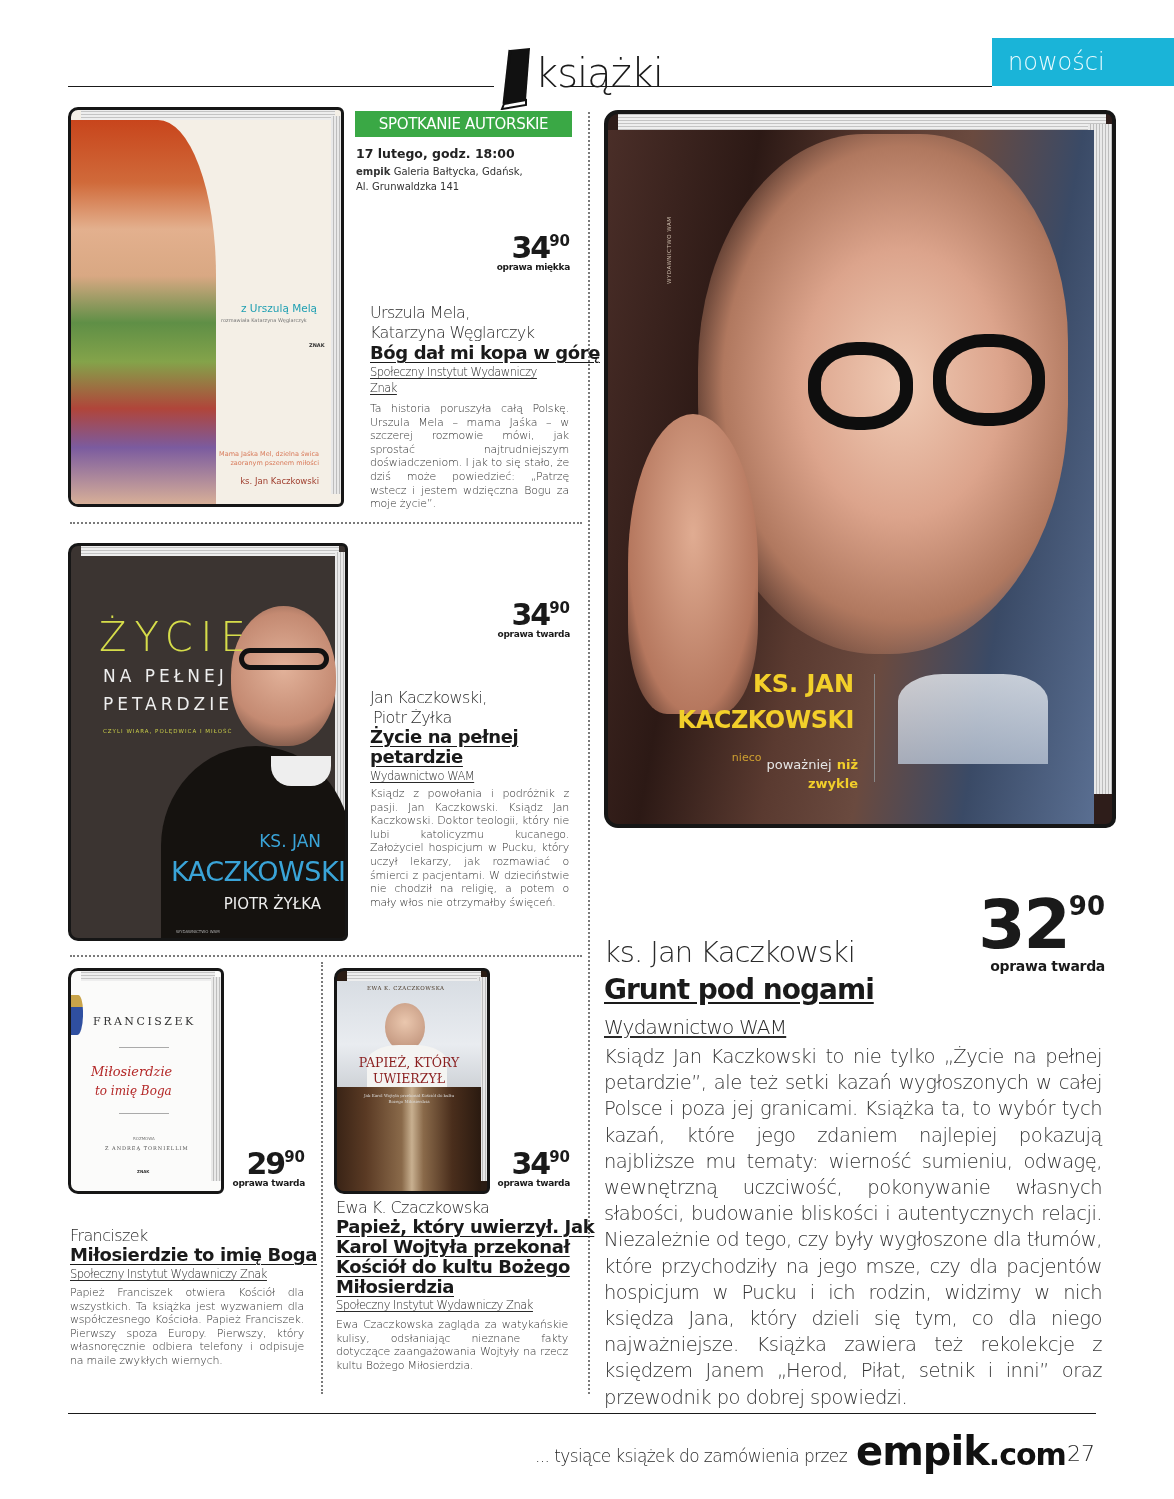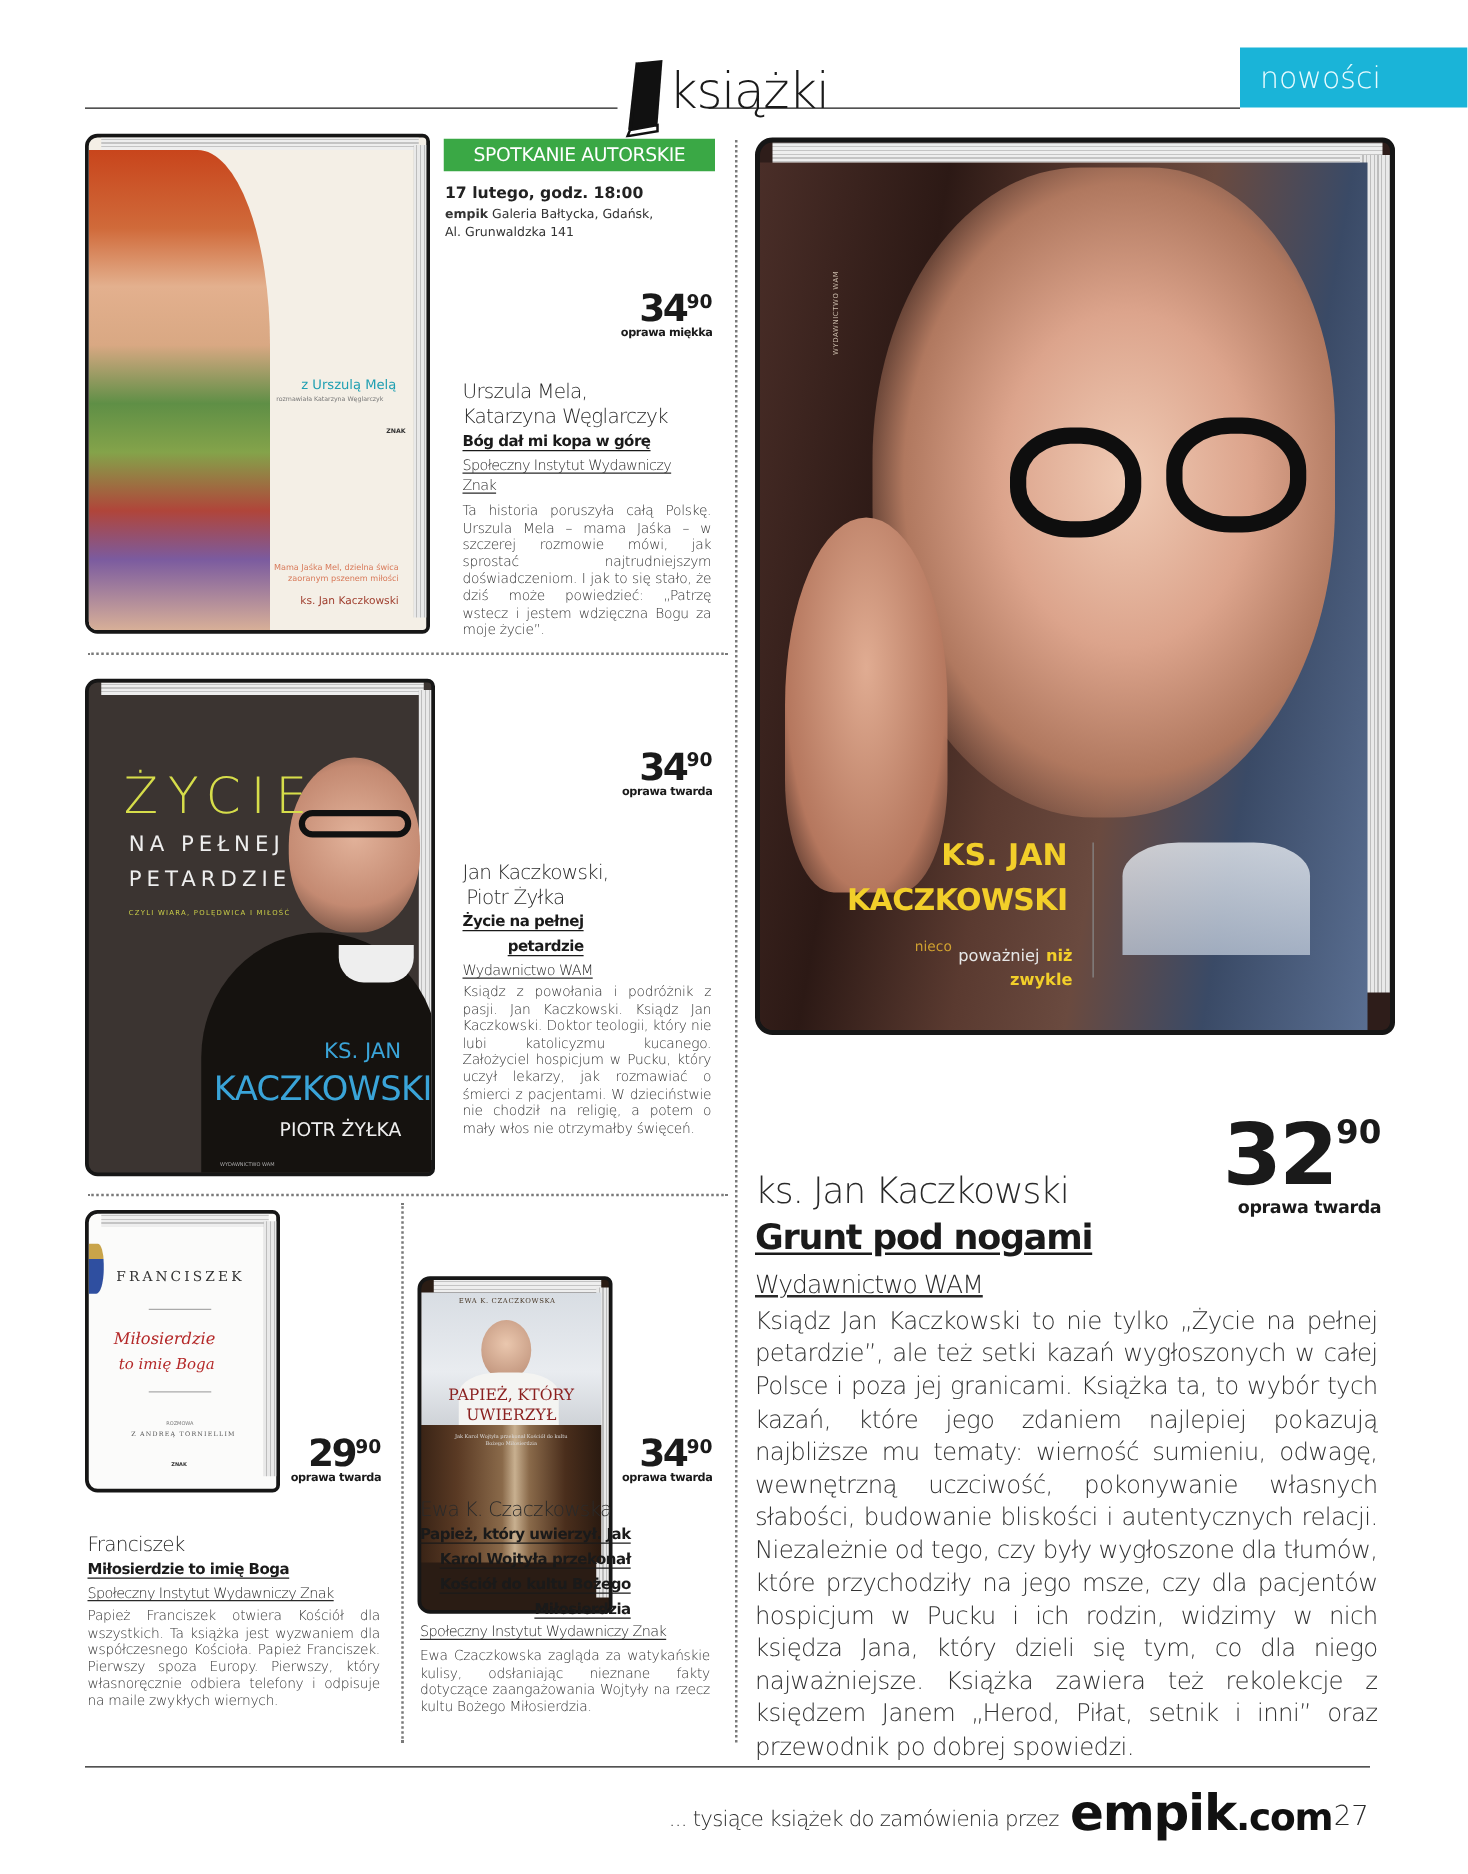--- a/index.html
+++ b/index.html
@@ -41,21 +41,21 @@
   .p-lg .cents { font-size: 26px; position: relative; top: 6px; }
   .p-lg .binding { font-size: 14px; margin-top: -6px; }
 
   
   .author { position: absolute; font-weight: 300; color: #2a2a2a; font-family: "DejaVu Sans", sans-serif; letter-spacing: -0.6px; }
   .title { position: absolute; font-weight: bold; text-decoration: underline; text-underline-offset: 3px; color: #1a1a1a; letter-spacing: -0.4px; }
   .publisher { position: absolute; text-decoration: underline; text-underline-offset: 2px; color: #2a2a2a; letter-spacing: -0.5px; font-weight: 300; }
   .desc { position: absolute; text-align: justify; color: #333; font-weight: 300; letter-spacing: -0.2px; hyphens: manual; }
 
   .sm-author { font-size: 16px; line-height: 20px; }
-  .sm-title { font-size: 12px; line-height: 20px; text-align: right; }
+  .sm-title { font-size: 18px; line-height: 20px; }
   .sm-pub { font-size: 11.5px; line-height: 16px; }
   .sm-desc { font-size: 11px; line-height: 13.6px; }
 
   
   .footer-line { position: absolute; left: 68px; top: 1413px; width: 1028px; height: 1px; background: #1a1a1a; }
   .footer-text { position: absolute; left: 535px; top: 1446px; font-size: 17px; color: #2a2a2a; letter-spacing: -0.6px; font-weight: 300; }
   .footer-logo { position: absolute; left: 856px; top: 1428px; font-size: 40px; font-weight: bold; color: #111; letter-spacing: -1px; }
   .footer-logo .com { font-size: 30px; }
   .page-num { position: absolute; left: 1067px; top: 1441px; font-size: 22px; color: #2a2a2a; font-weight: 300; }
 </style>
@@ -162,21 +162,21 @@
 <div class="price p-sm" style="left:215px; top:1146px; width:90px;text-align:right;">
   <span class="main">29</span><span class="cents">90</span>
   <span class="binding">oprawa twarda</span>
 </div>
 
 <div class="author sm-author" style="left:70px; top:1226px;">Franciszek</div>
 <div class="title sm-title" style="left:70px; top:1245px;">Miłosierdzie to imię Boga</div>
 <div class="publisher sm-pub" style="left:70px; top:1266px;">Społeczny Instytut Wydawniczy Znak</div>
 <div class="desc sm-desc" style="left:70px; top:1286px; width:234px;">Papież Franciszek otwiera Kościół dla wszystkich. Ta książka jest wyzwaniem dla współczesnego Kościoła. Papież Franciszek. Pierwszy spoza Europy. Pierwszy, który własnoręcznie odbiera telefony i odpisuje na maile zwykłych wiernych.</div>
 
-<div class="cover" style="left:334px; top:1021px; width:156px; height:270px; background:#2a1c14;">
+<div class="cover" style="left:334px; top:968px; width:156px; height:226px; background:#2a1c14;">
   <div class="pagestop"></div>
   <div class="pages"></div>
   <div style="position:absolute; left:0; top:10px; width:144px; height:106px; background:linear-gradient(180deg,#d8dde3 0,#e9ecf0 60%,#cfd3d8 100%);"></div>
   <div style="position:absolute; left:48px; top:32px; width:40px; height:48px; border-radius:50%; background:radial-gradient(circle at 50% 40%,#eac7ae 0,#c79c84 70%,#a8856f 100%);"></div>
   <div style="position:absolute; left:30px; top:74px; width:80px; height:42px; background:#f4f4f2; border-radius:40% 40% 0 0;"></div>
   <div style="position:absolute; left:30px; top:14px; font-family:'DejaVu Serif',serif; font-size:5.5px; color:#4a3a2a; letter-spacing:0.5px;">EWA K. CZACZKOWSKA</div>
   <div style="position:absolute; left:0; top:84px; width:144px; text-align:center; font-family:'DejaVu Serif',serif; font-size:12.5px; color:#8a1f1f;">PAPIEŻ, KTÓRY</div>
   <div style="position:absolute; left:0; top:100px; width:144px; text-align:center; font-family:'DejaVu Serif',serif; font-size:12.5px; color:#8a1f1f;">UWIERZYŁ</div>
   <div style="position:absolute; left:0; top:116px; width:144px; height:110px; background:linear-gradient(90deg,#3a2416 0,#5a3a24 20%,#8a6a4a 45%,#c8b090 52%,#8a6a4a 60%,#4a2e1c 80%,#2a1a10 100%);"></div>
   <div style="position:absolute; left:20px; top:122px; width:104px; text-align:center; font-family:'DejaVu Serif',serif; font-size:4px; line-height:6px; color:#ddd;">Jak Karol Wojtyła przekonał Kościół do kultu Bożego Miłosierdzia</div>

